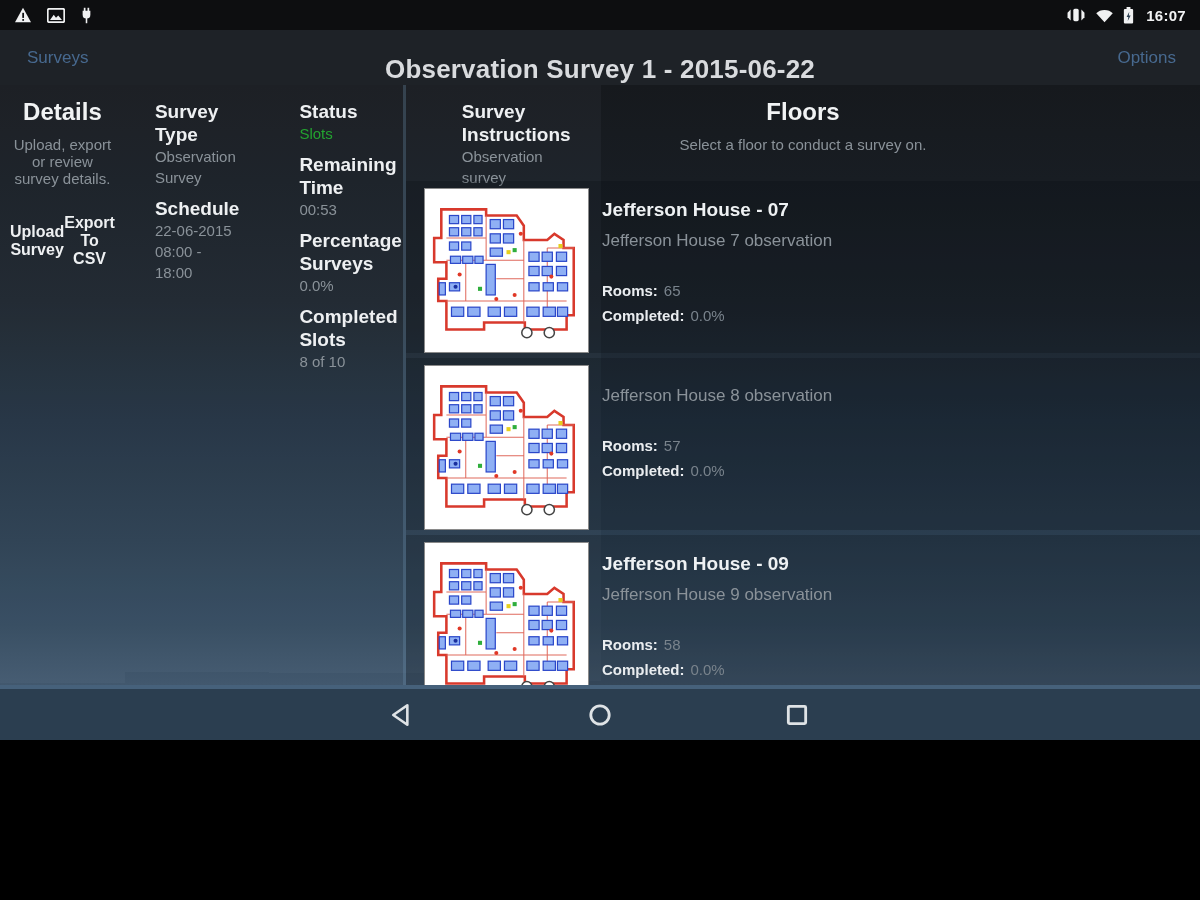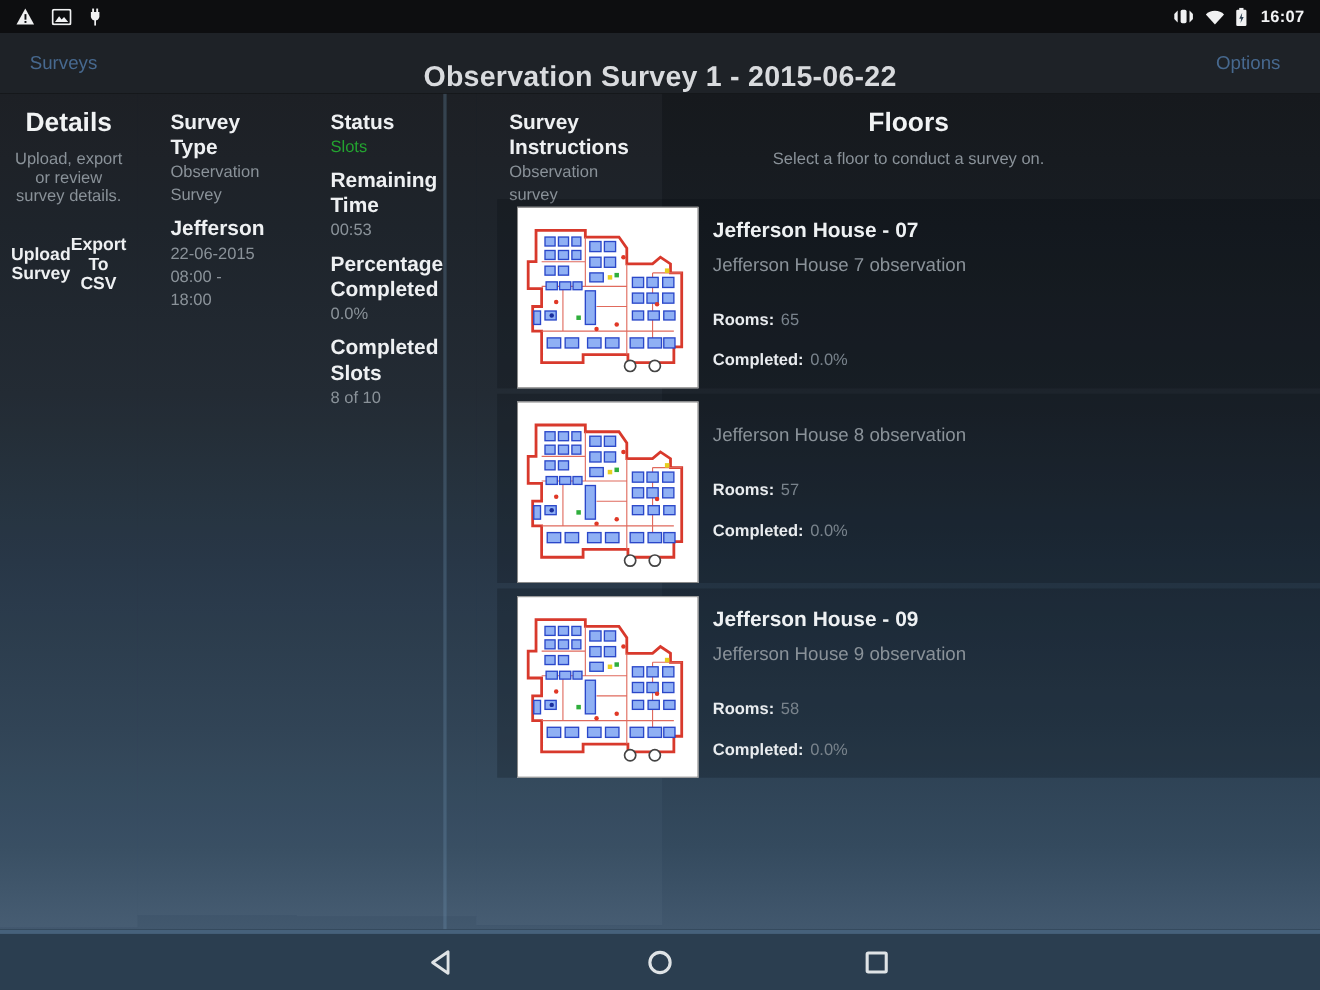--- a/index.html
+++ b/index.html
@@ -1,31 +1,31 @@
 <!DOCTYPE html>
 <html><head>
 <meta charset="utf-8">
 <style>
   * { margin:0; padding:0; box-sizing:border-box; }
   html,body { background:#000; }
   body { font-family:"Liberation Sans","DejaVu Sans",sans-serif; }
-  .screen { width:1200px; height:900px; display:flex; flex-direction:column; overflow:hidden; position:relative; }
+  .screen { width:1200px; height:740px; display:flex; flex-direction:column; overflow:hidden; position:relative; }
 
   
   .status-bar { height:30px; flex:none; background:#0d0e10; display:flex; align-items:center; padding:0 14px; }
   .sb-left { display:flex; align-items:center; gap:15px; }
   .sb-right { margin-left:auto; display:flex; align-items:center; gap:9px; }
   .sb-icon { display:inline-flex; align-items:center; }
   .sb-time { color:#f2f3f4; font-size:15px; font-weight:bold; letter-spacing:0.3px; margin-left:3px; }
 
   
   .app-bar { height:55px; flex:none; background:#1e2227; position:relative; display:flex; align-items:flex-end; }
   .app-bar .link { position:absolute; top:50%; transform:translateY(-50%); font-size:17px; color:#47698f; cursor:pointer; }
   .link-left { left:27px; }
-  .link-right { right:36px; }
+  .link-right { right:24px; }
   .app-title { width:100%; text-align:center; color:#d9dbde; font-size:26px; font-weight:bold; letter-spacing:0.2px; }
 
   
   .content { flex:1 1 auto; display:flex; overflow:hidden;
     background:linear-gradient(180deg,#16191d 0%,#181d23 16%,#1d242c 36%,#223140 56%,#2b3e50 76%,#344a5e 90%,#42586e 100%); }
 
   
   .left-panel { width:403px; flex:none; display:flex; flex-direction:row; }
   .v-divider { width:3px; flex:none; background:rgba(110,145,175,0.30); }
   .card { background:rgba(175,205,235,0.045); }
@@ -39,29 +39,29 @@
   .field:last-child { margin-bottom:0; }
   .field .lbl { color:#eef0f2; font-size:19px; font-weight:bold; line-height:23px; }
   .field .val { color:#8a9299; font-size:15px; line-height:21px; }
   .field .val.green { color:#23a330; }
   .card-fields2 { margin-bottom:13px; }
   .card-fields4 { margin-bottom:12px; }
   .card-instr { margin-bottom:4px; }
   .card-filler { flex:1 1 auto; }
 
   
-  .right-panel { flex:1 1 auto; display:flex; flex-direction:column; padding-top:13px; overflow:hidden;padding-left:46px; }
+  .right-panel { flex:1 1 auto; display:flex; flex-direction:column; padding-top:13px; overflow:hidden; }
   .floor-list { margin-top:28px; }
   .floor-row { height:172px; margin-bottom:5px; background:rgba(4,8,14,0.22); display:flex; padding:7px 0 0 18px; cursor:pointer; }
   .thumb { width:165px; height:165px; flex:none; background:#fff; border:1px solid #8a8a8a; }
   .thumb svg { width:163px; height:163px; display:block; }
   .floor-text { margin-left:13px; padding-top:11px; }
   .floor-title { color:#eef1f3; font-size:19px; font-weight:bold; }
   .floor-sub { color:#8a9299; font-size:17px; margin-top:10px;text-align:center; }
-  .floor-stat { margin-top:20px; font-size:15px; }
+  .floor-stat { margin-top:8px; font-size:15px; }
   .floor-stat.first { margin-top:31px; }
   .stat-lbl { color:#e9ecef; font-weight:bold; }
   .stat-val { color:#79838c; margin-left:6px; }
 
   
   .nav-bar { height:55px; flex:none; background:#2b3e50; border-top:4px solid #46617b; display:flex; align-items:center; justify-content:center; }
   .nav-inner { width:420px; display:flex; align-items:center; justify-content:space-between; }
   .nav-btn { display:inline-flex; cursor:pointer; }
   .hidden-defs { position:absolute; width:0; height:0; overflow:hidden; }
 </style>
@@ -198,36 +198,36 @@
           <button class="text-btn">Export To CSV</button>
         </div>
       </div>
 
       <div class="card pad card-fields2">
         <div class="field">
           <div class="lbl">Survey Type</div>
           <div class="val">Observation Survey</div>
         </div>
         <div class="field">
-          <div class="lbl">Jefferson</div>
+          <div class="lbl">Schedule</div>
           <div class="val">22-06-2015 08:00 - 18:00</div>
         </div>
       </div>
 
       <div class="card pad card-fields4">
         <div class="field">
           <div class="lbl">Status</div>
           <div class="val green">Slots</div>
         </div>
         <div class="field">
           <div class="lbl">Remaining Time</div>
           <div class="val">00:53</div>
         </div>
         <div class="field">
-          <div class="lbl">Percentage Completed</div>
+          <div class="lbl">Percentage Surveys</div>
           <div class="val">0.0%</div>
         </div>
         <div class="field">
           <div class="lbl">Completed Slots</div>
           <div class="val">8 of 10</div>
         </div>
       </div>
 
       <div class="card pad card-instr">
         <div class="field">

